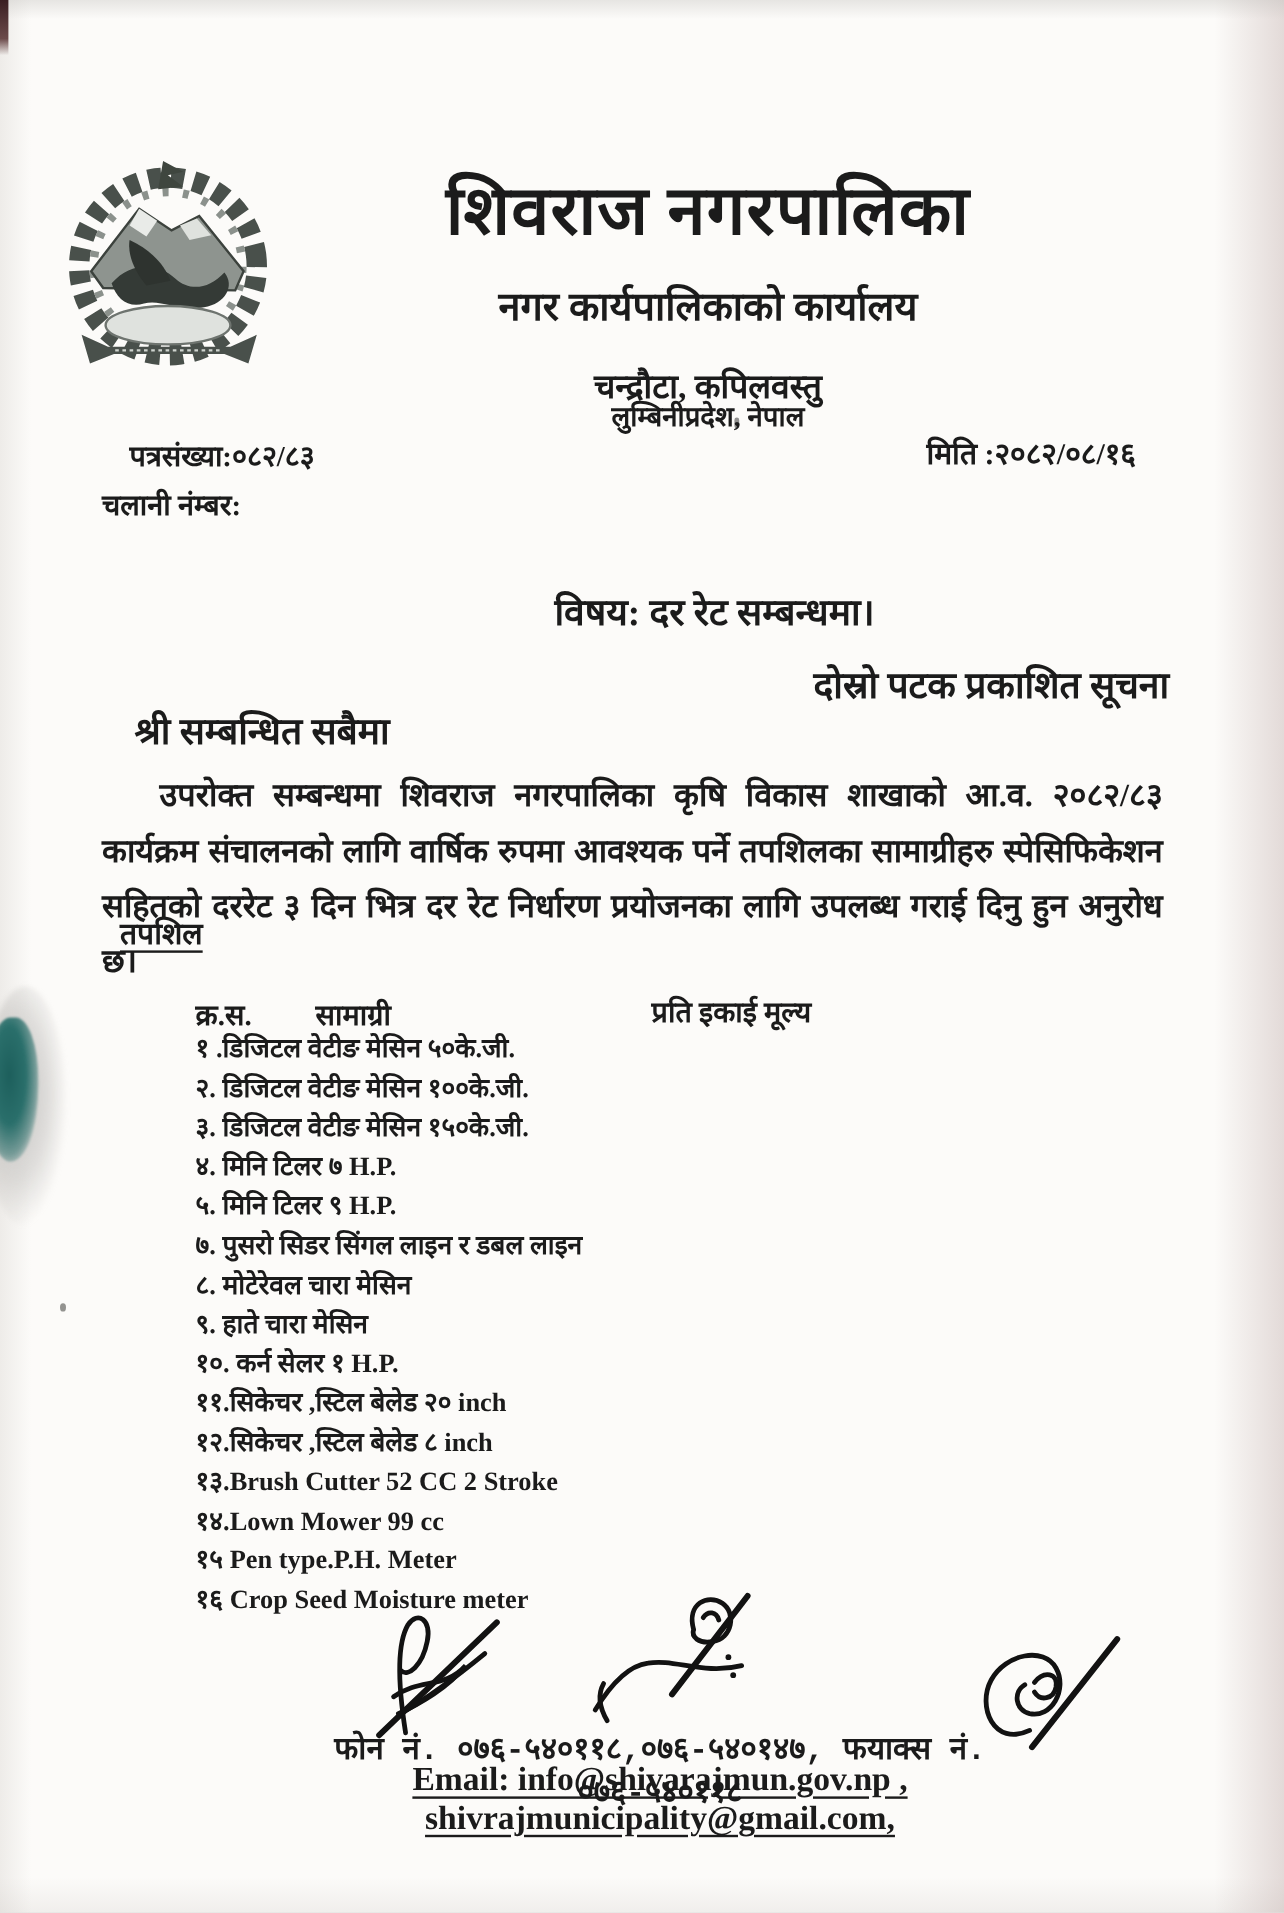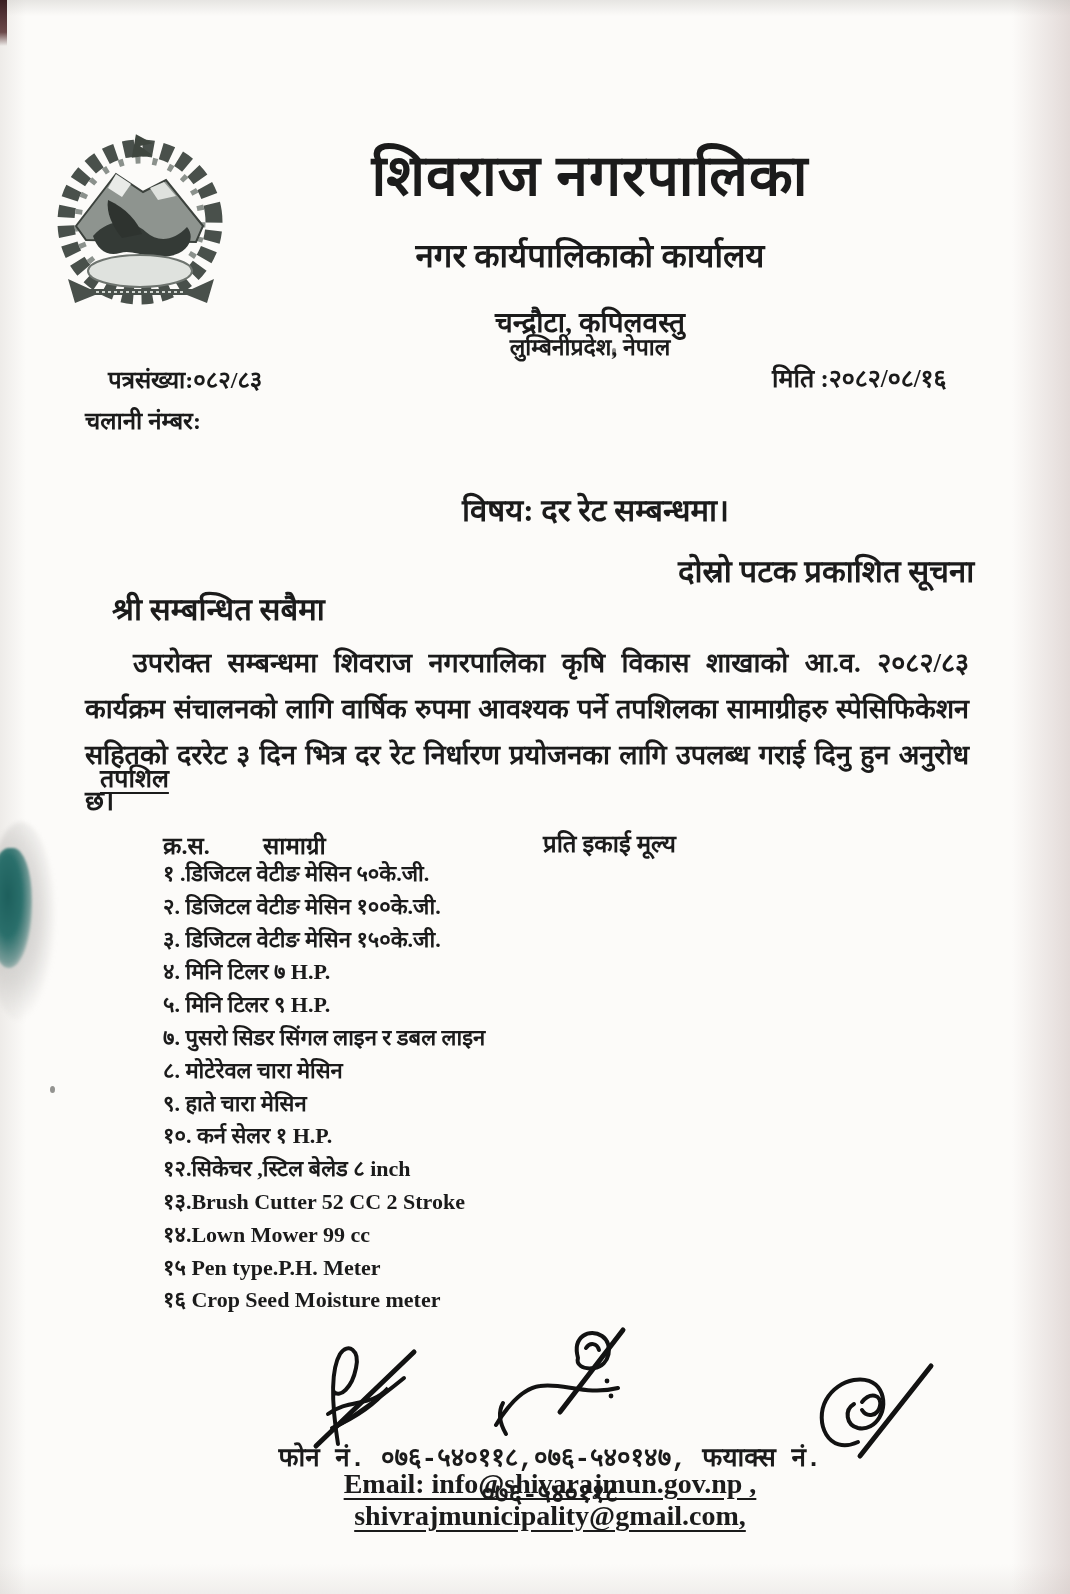--- a/index.html
+++ b/index.html
@@ -112,20 +112,21 @@
   <div class="abs items" style="left:163px;top:858px;">
       <div class="row"><span>१ .डिजिटल वेटीङ मेसिन ५०के.जी.</span></div>
       <div class="row"><span>२.  डिजिटल वेटीङ मेसिन १००के.जी.</span></div>
       <div class="row"><span>३.  डिजिटल वेटीङ मेसिन १५०के.जी.</span></div>
       <div class="row"><span>४.  मिनि टिलर ७ H.P.</span></div>
       <div class="row"><span>५.  मिनि टिलर ९ H.P.</span></div>
       <div class="row"><span>७.  पुसरो सिडर सिंगल लाइन र डबल लाइन</span></div>
       <div class="row"><span>८.  मोटेरेवल चारा मेसिन</span></div>
       <div class="row"><span>९.  हाते चारा मेसिन</span></div>
       <div class="row"><span>१०. कर्न सेलर  १  H.P.</span></div>
+      <div class="row"><span>११.सिकेचर ,स्टिल बेलेड २० inch</span></div>
       <div class="row"><span>१२.सिकेचर ,स्टिल बेलेड ८ inch</span></div>
       <div class="row"><span>१३.Brush Cutter 52 CC 2 Stroke</span></div>
       <div class="row"><span>१४.Lown Mower 99 cc</span></div>
       <div class="row"><span>१५  Pen type.P.H. Meter</span></div>
       <div class="row"><span>१६  Crop Seed Moisture meter</span></div>
     </div>
 
   <div class="abs sig" style="left:310px;top:1336px;">
     <svg width="115" height="115" viewBox="0 0 115 115" fill="none" stroke="#121212" stroke-width="4" stroke-linecap="round">
       <path d="M28,108 C22,70 20,35 30,18 C38,6 50,14 46,32 C42,52 30,62 24,56"></path>

